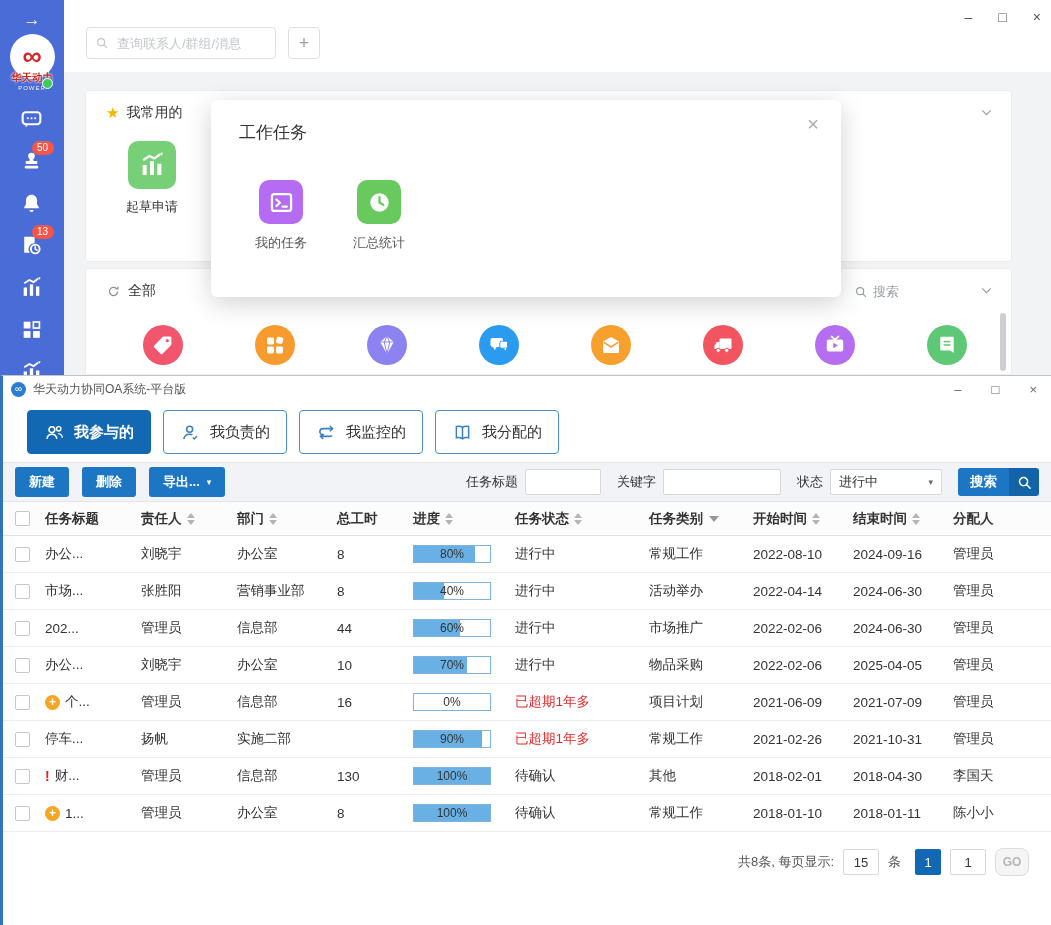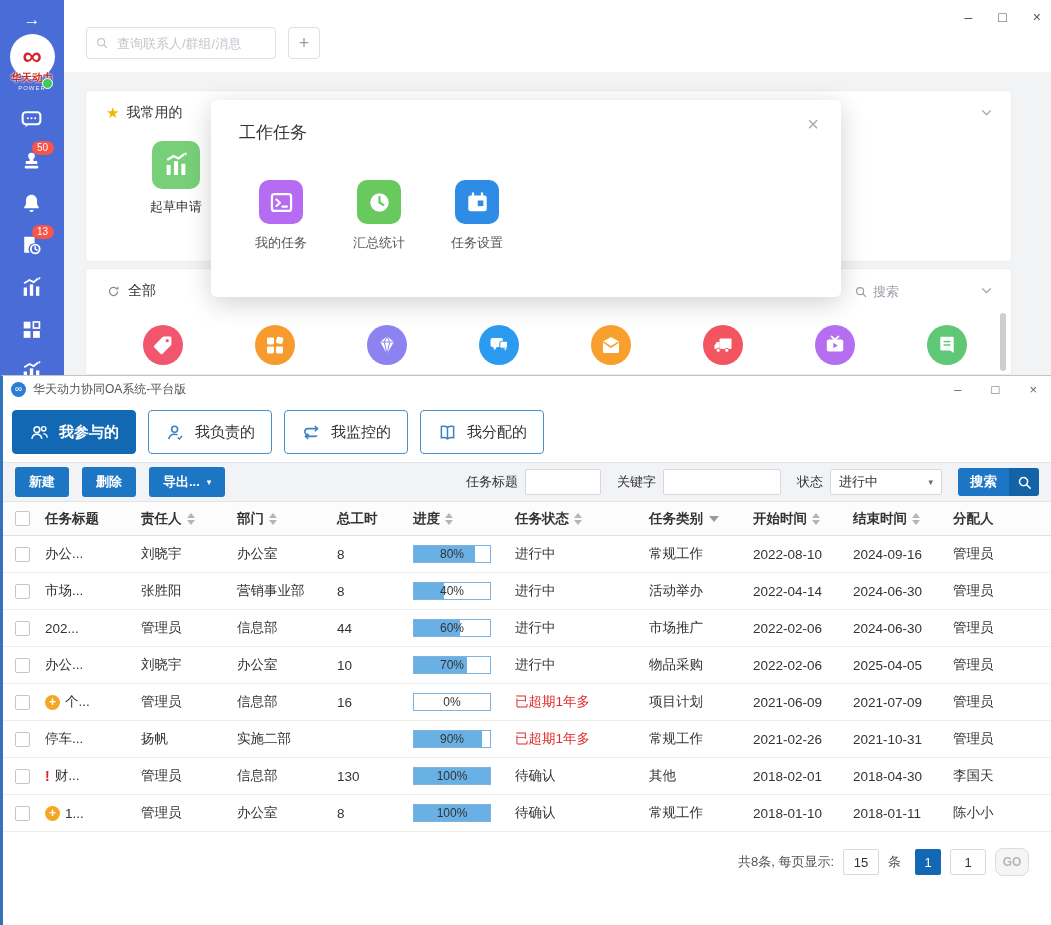--- a/index.html
+++ b/index.html
@@ -35,21 +35,21 @@
   .badge{position:absolute;top:-8px;left:13px;min-width:14px;padding:1px 4px;border-radius:9px;background:#f5554a;
          color:#fff;font-size:10px;text-align:center;line-height:12px;}
 
   
   .card{position:absolute;background:#fff;border:1px solid #ececec;border-radius:4px;box-sizing:border-box;}
   .card1{left:85px;top:90px;width:927px;height:172px;}
   .card2{left:85px;top:268px;width:927px;height:107px;border-radius:4px 4px 0 0;}
   .card-title{position:absolute;left:20px;top:13px;display:flex;align-items:center;gap:7px;font-size:14px;color:#333;}
   .star{color:#f7b500;font-size:15px;}
   .chev{position:absolute;right:16px;top:13px;width:17px;height:17px;color:#9aa0a6;}
-  .fav-item{position:absolute;left:58px;top:50px;width:64px;display:flex;flex-direction:column;align-items:center;}
+  .fav-item{position:absolute;left:34px;top:50px;width:64px;display:flex;flex-direction:column;align-items:center;}
   .tile{width:48px;height:48px;border-radius:10px;display:flex;align-items:center;justify-content:center;}
   .tile svg{width:30px;height:30px;}
   .fav-label{margin-top:9px;font-size:13px;color:#333;white-space:nowrap;}
   .refresh-ic{width:15px;height:15px;color:#8a8f96;}
   .card2-search{position:absolute;right:112px;top:14px;display:flex;align-items:center;gap:5px;color:#9aa0a6;font-size:13px;}
   .card2-search svg{width:14px;height:14px;}
   .app-row{position:absolute;left:57px;top:56px;display:flex;gap:72px;}
   .app-circle{width:40px;height:40px;border-radius:50%;display:flex;align-items:center;justify-content:center;}
   .app-circle svg{width:24px;height:24px;}
   .vscroll{position:absolute;right:5px;top:44px;width:6px;height:58px;border-radius:3px;background:#cdced1;}
@@ -66,21 +66,21 @@
   .pl{margin-top:10px;font-size:13px;color:#555;white-space:nowrap;}
 
   
   .fg-window{position:absolute;left:0;top:375px;width:1051px;height:550px;background:#fff;z-index:10;
              border-top:1px solid #c4c4c4;border-left:3px solid #3173bd;box-sizing:border-box;}
   .fg-titlebar{height:26px;display:flex;align-items:center;padding-left:8px;position:relative;background:#fff;}
   .fg-appicon{width:15px;height:15px;border-radius:50%;background:#2a7dd2;color:#fff;font-size:10px;
               display:flex;align-items:center;justify-content:center;line-height:1;}
   .fg-title{margin-left:7px;font-size:12px;color:#555;}
   .fg-ctl{position:absolute;right:14px;top:0;height:26px;display:flex;gap:30px;align-items:center;color:#666;font-size:13px;}
-  .tab-row{height:60px;display:flex;align-items:center;gap:12px;padding-left:9px;background:#fff;}
+  .tab-row{height:60px;display:flex;align-items:center;gap:12px;padding-left:24px;background:#fff;}
   .tab{height:44px;padding:0 16px;border:1px solid #4a90c9;border-radius:4px;background:#fff;color:#333;
        font-size:15px;display:flex;align-items:center;gap:9px;font-family:inherit;box-sizing:border-box;}
   .tab svg{width:21px;height:21px;color:#3c80c4;}
   .tab.active{background:#1368b4;border-color:#1368b4;color:#fff;font-weight:bold;}
   .tab.active svg{color:#fff;}
   .toolbar{height:38px;background:#f2f3f6;border-top:1px solid #e2e4e8;border-bottom:1px solid #e2e4e8;
            display:flex;align-items:center;padding:0 12px;}
   .tbtn{background:#1d76c4;color:#fff;border:none;border-radius:3px;padding:6px 14px;font-size:13px;font-weight:700;
         font-family:inherit;display:flex;align-items:center;gap:7px;}
   .tbtn + .tbtn{margin-left:13px;}
@@ -339,31 +339,20 @@
      <span class="pl">我的任务</span>
    </div>
       <div class="popup-item">
      <div class="ptile" style="background:#67c95e">
           <svg class="" viewBox="0 0 24 24">
             <circle cx="12" cy="12" r="8.2" fill="#fff"></circle>
             <path d="M12 7.2V12l3.4 2.1" fill="none" stroke="#67c95e" stroke-width="2" stroke-linecap="round"></path>
           </svg>
         </div>
      <span class="pl">汇总统计</span>
-   </div>
-      <div class="popup-item">
-     <div class="ptile" style="background:#2e8ce6">
-          <svg class="" viewBox="0 0 24 24">
-            <rect x="3.8" y="5.8" width="16.4" height="14" rx="2" fill="#fff"></rect>
-            <line x1="8" y1="3.8" x2="8" y2="7.5" stroke="#fff" stroke-width="2" stroke-linecap="round"></line>
-            <line x1="16" y1="3.8" x2="16" y2="7.5" stroke="#fff" stroke-width="2" stroke-linecap="round"></line>
-            <rect x="12.2" y="10.2" width="5" height="5" fill="#2e8ce6"></rect>
-          </svg>
-        </div>
-     <span class="pl">任务设置</span>
    </div>
     </div>
 </div>
 
 <div class="fg-window">
   <div class="fg-titlebar">
     <span class="fg-appicon">∞</span>
     <span class="fg-title">华天动力协同OA系统-平台版</span>
     <div class="fg-ctl">
       <span>–</span>

